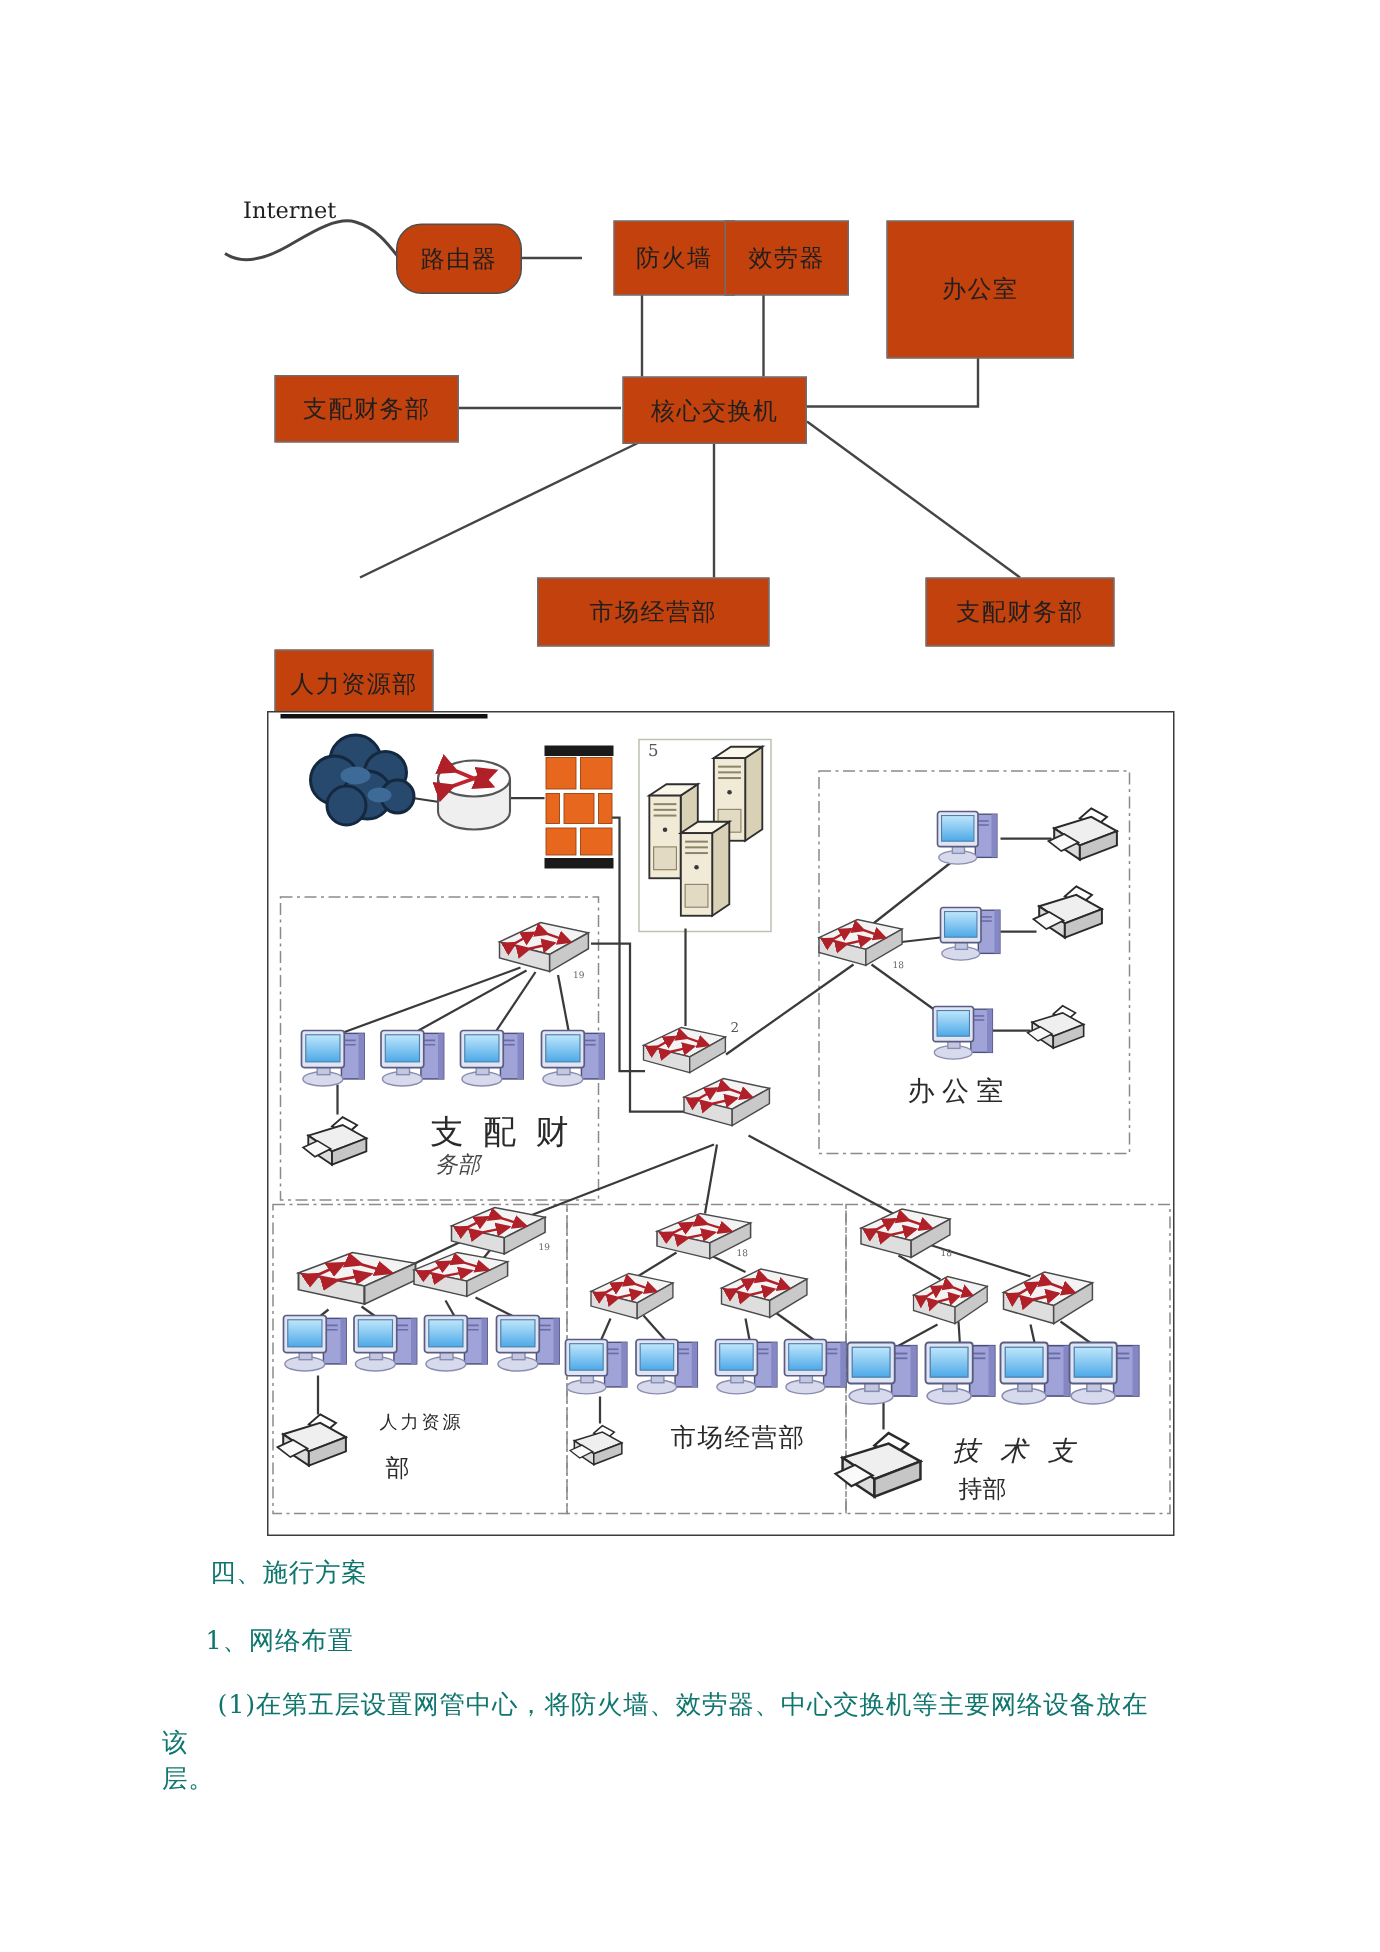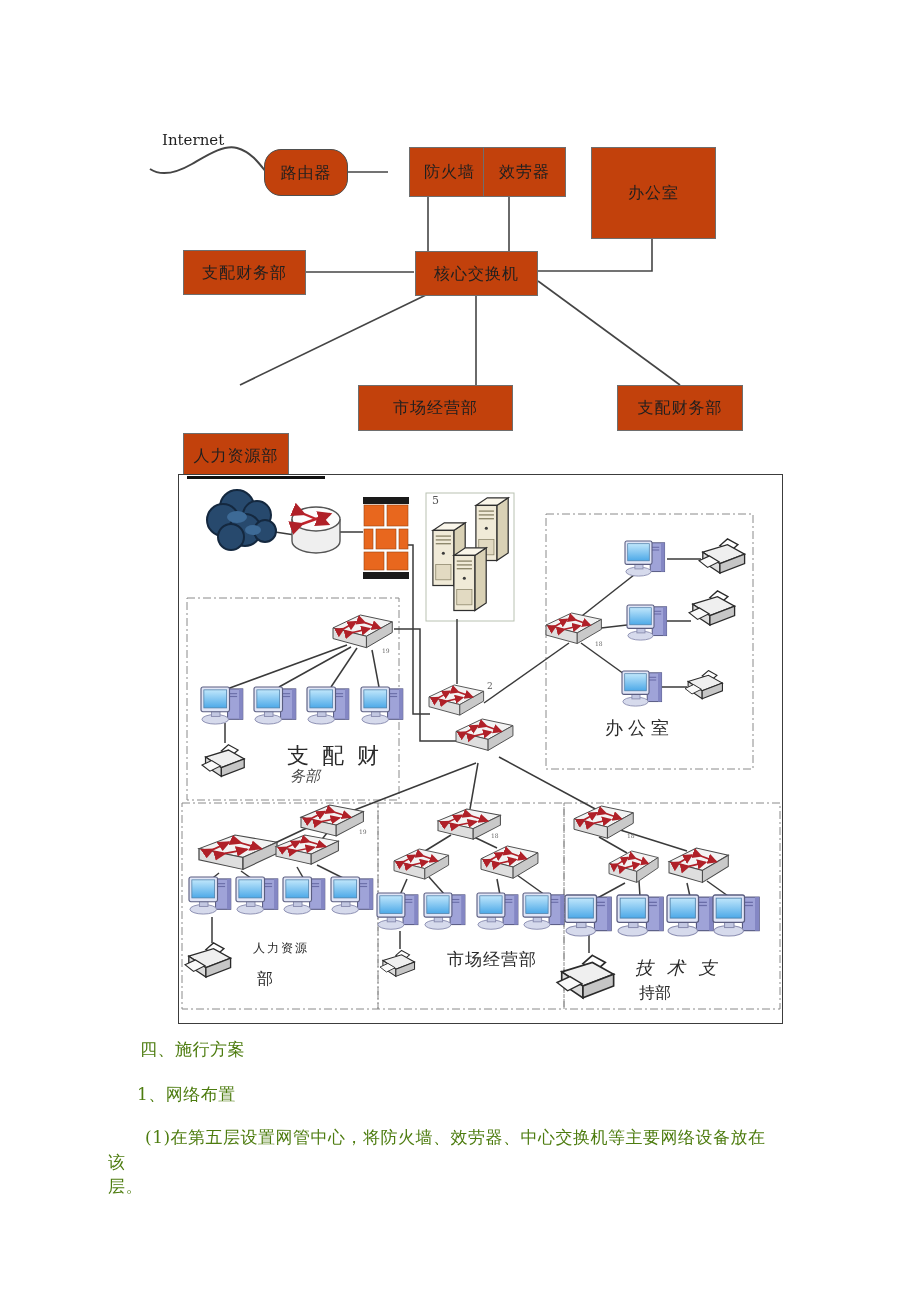--- a/index.html
+++ b/index.html
@@ -18,21 +18,21 @@
   #bx-core{left:415px;top:251px;width:121px;height:43px;}
   #bx-hr{left:183px;top:385px;width:104px;height:44px;margin-top:48px;}
   #bx-mkt{left:358px;top:385px;width:153px;height:44px;}
   #bx-tech{left:617px;top:385px;width:124px;height:44px;}
   #lbl-internet{left:162px;top:131px;font-size:15px;letter-spacing:0;}
   
   #topo{left:178px;top:474px;width:603px;height:548px;border:1.5px solid #3c3c3c;background:#fff;}
   .tl{position:absolute;line-height:1;color:#2a2a2a;white-space:nowrap;}
   .port{position:absolute;font-size:6px;color:#666;line-height:1;letter-spacing:0;}
   
-  .para{position:absolute;font-size:17px;line-height:1.25;letter-spacing:0.5px;color:#4d7c0f;white-space:nowrap;}
+  .para{position:absolute;font-size:17px;line-height:1.25;letter-spacing:0.5px;color:#0f766e;white-space:nowrap;}
 </style>
 </head>
 <body>
 
 <svg class="abs" style="left:0;top:0;" width="920" height="470" viewBox="0 0 920 470">
   <g stroke="#454545" stroke-width="1.6" fill="none">
     <path d="M150,169 C162,177 178,172 192,164 C206,156 224,144 237,148 C251,152 259,163 266,172" stroke-width="2"></path>
     <line x1="348" y1="172" x2="388" y2="172"></line>
     <line x1="428" y1="196" x2="428" y2="251"></line>
     <line x1="509" y1="196" x2="509" y2="251"></line>

